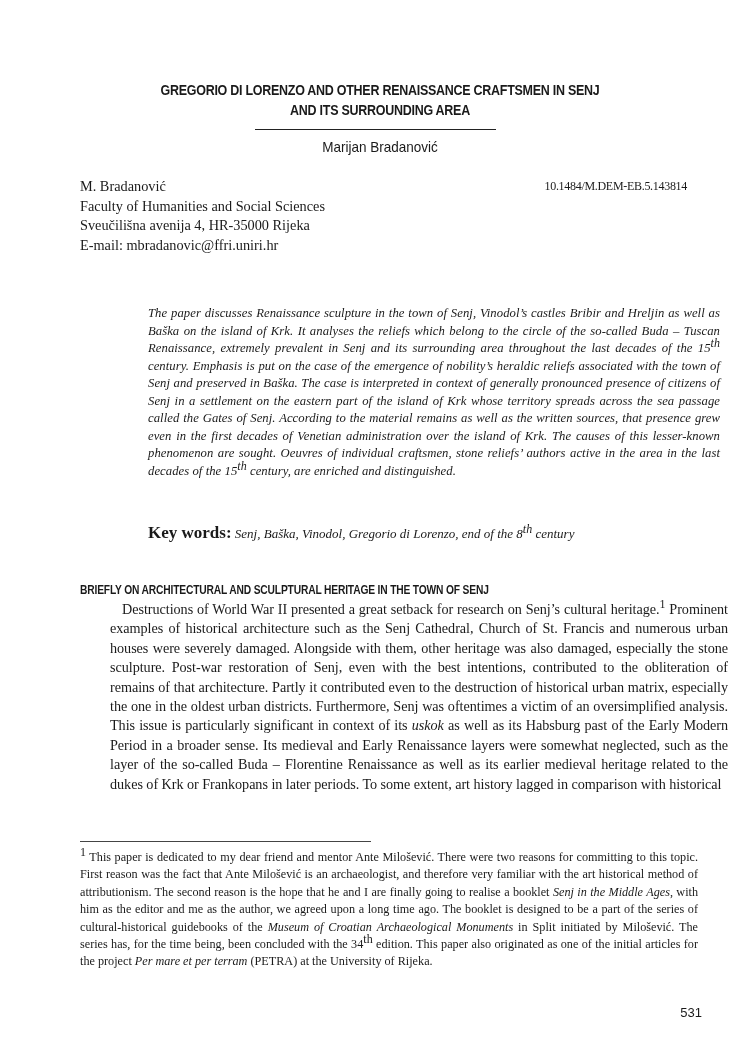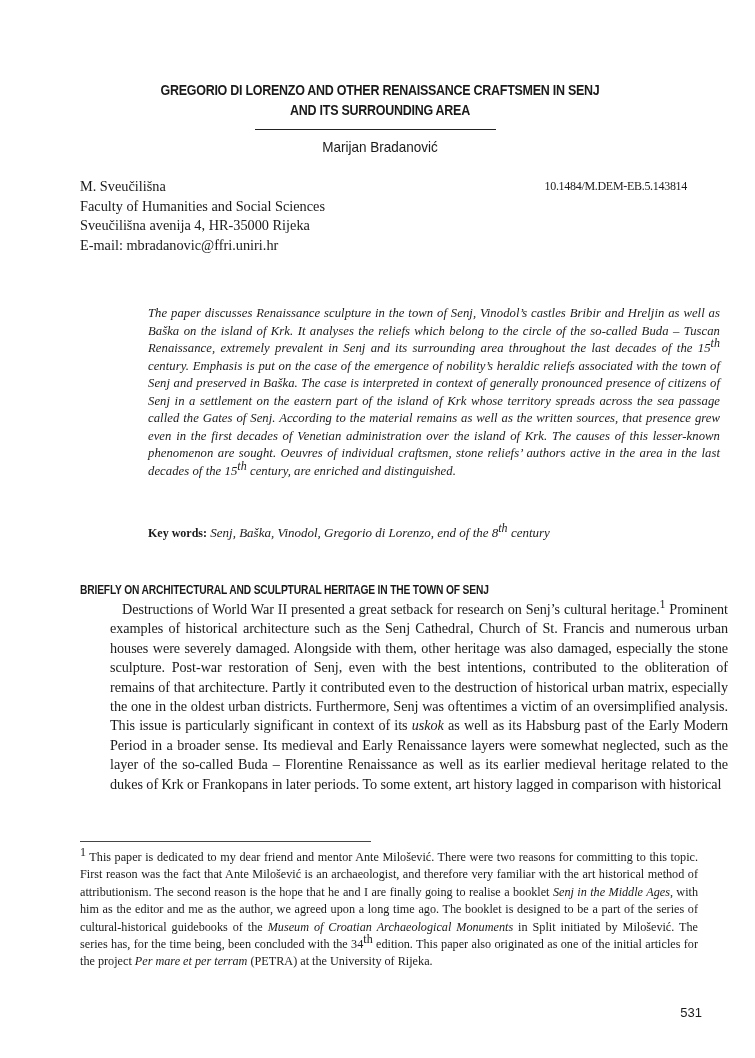--- a/index.html
+++ b/index.html
@@ -30,21 +30,21 @@
     }
     .abstract {
       position: absolute; left: 148px; width: 572px; top: 305px;
       font-style: italic; font-size: 12.7px; line-height: 17.5px; text-align: justify;
       letter-spacing: 0.05px;
     }
     .abstract sup, .keywords sup, .footnote sup, .body-text sup { font-size: 12px; line-height: 0; }
     .keywords {
       position: absolute; left: 148px; top: 524px; font-size: 13px; line-height: 18px; white-space: nowrap;
     }
-    .keywords .kw-label { font-weight: bold; font-style: normal; font-size: 12px; }
+    .keywords .kw-label { font-weight: bold; font-style: normal; font-size: 17px; }
     .keywords .kw-value { font-style: italic; }
     .section-heading {
       position: absolute; left: 80px; top: 581px; font-size: 12.5px; font-weight: bold; line-height: 18px;
       white-space: nowrap; transform: scaleX(0.82); transform-origin: left top; letter-spacing: -0.2px;
     }
     .body-text {
       position: absolute; left: 80px; width: 618px; top: 600px;
       font-size: 14.2px; line-height: 19.4px; text-align: justify; text-indent: 12px;
       letter-spacing: -0.05px;
       margin-left: 30px;
@@ -65,21 +65,21 @@
 <body>
 
 <div class="title cond">
   <div>GREGORIO DI LORENZO AND OTHER RENAISSANCE CRAFTSMEN IN SENJ</div>
   <div>AND ITS SURROUNDING AREA</div>
 </div>
 <div class="title-rule"></div>
 <div class="author-main cond">Marijan Bradanović</div>
 
 <div class="affil serif">
-  <div>M. Sveučilišna</div>
+  <div>M. Bradanović</div>
   <div>Faculty of Humanities and Social Sciences</div>
   <div>Sveučilišna avenija 4, HR-35000 Rijeka</div>
   <div>E-mail: mbradanovic@ffri.uniri.hr</div>
 </div>
 <div class="doi serif">10.1484/M.DEM-EB.5.143814</div>
 
 <div class="abstract serif"><span>The paper discusses Renaissance sculpture in the town of Senj, Vinodol’s castles Bribir and Hreljin as well as Baška on the island of Krk. It analyses the reliefs which belong to the circle of the so-called Buda – Tuscan Renaissance, extremely prevalent in Senj and its surrounding area through­out the last decades of the 15</span><sup>th</sup><span> century. Emphasis is put on the case of the emergence of nobility’s heraldic reliefs associated with the town of Senj and preserved in Baška. The case is interpreted in context of generally pronounced presence of citizens of Senj in a settlement on the eastern part of the island of Krk whose territory spreads across the sea passage called the Gates of Senj. According to the material remains as well as the written sources, that presence grew even in the first decades of Venetian administration over the island of Krk. The causes of this lesser-known phenomenon are sought. Oeuvres of individual craftsmen, stone reliefs’ authors active in the area in the last decades of the 15</span><sup>th</sup><span> century, are enriched and distinguished.</span></div>
 
 <div class="keywords serif"><span class="kw-label">Key words:</span><span class="kw-value"> Senj, Baška, Vinodol, Gregorio di Lorenzo, end of the 8</span><sup class="kw-value">th</sup><span class="kw-value"> century</span></div>
 

